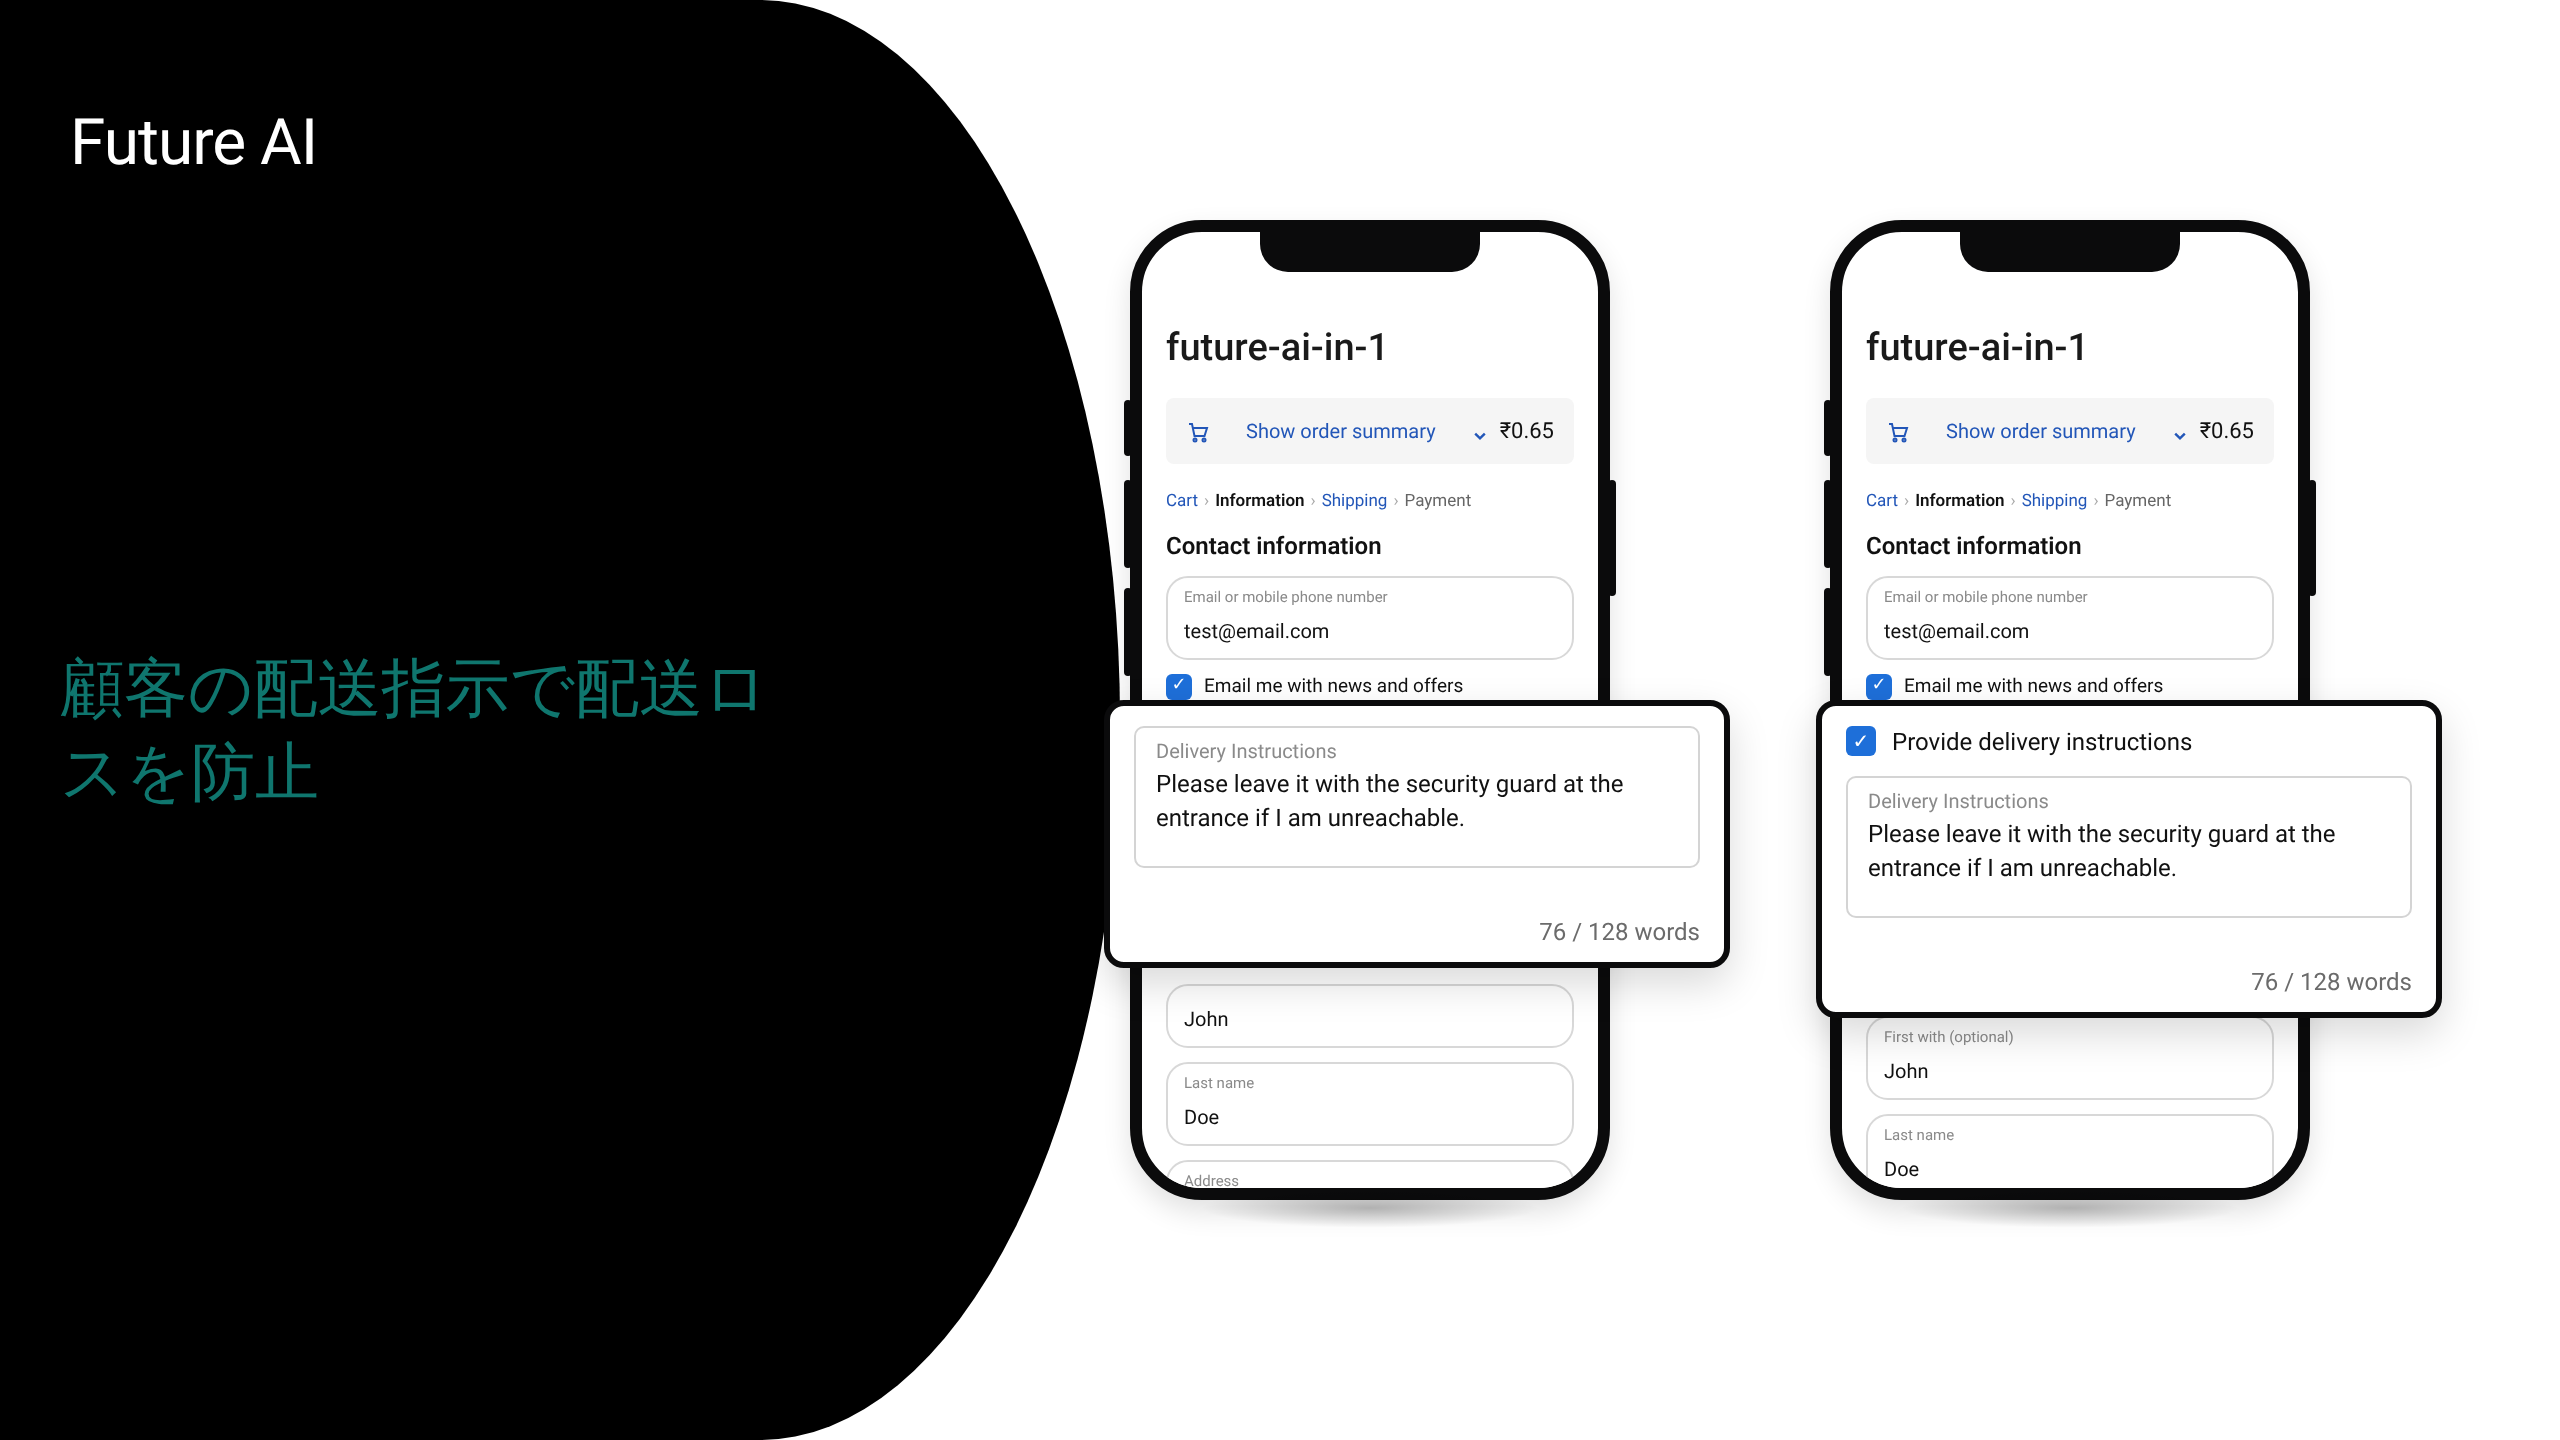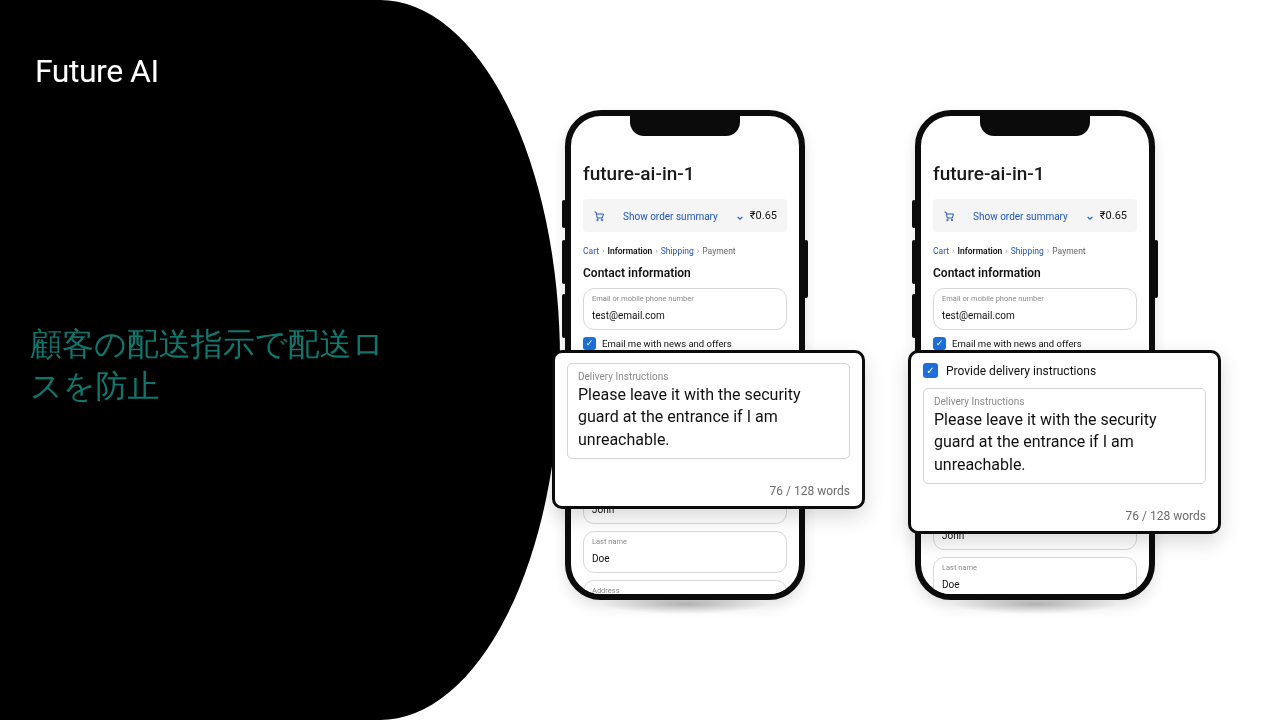--- a/index.html
+++ b/index.html
@@ -33,21 +33,21 @@
 .field .fv{font-size:10px;color:#111}
 .check-row{display:flex;align-items:center;gap:6px;font-size:9.5px;color:#111;margin:4px 0 12px}
 .check{width:13px;height:13px;border-radius:3px;background:#1e6fd9;color:#fff;display:flex;align-items:center;justify-content:center;font-size:9px;line-height:1}
 .shadow{position:absolute;left:50%;bottom:-14px;transform:translateX(-50%);width:170px;height:20px;background:radial-gradient(ellipse at center,rgba(0,0,0,.25),rgba(0,0,0,0) 70%);border-radius:50%}
 
 .callout{position:absolute;background:#fff;border:3px solid #0b0b0c;border-radius:10px;padding:10px 12px 8px;box-shadow:0 8px 20px rgba(0,0,0,.15)}
 .callout-a{left:552px;top:350px;width:313px}
 .callout-b{left:908px;top:350px;width:313px}
 .c-field{border:1px solid #d4d4d4;border-radius:5px;padding:7px 10px;background:#fff}
 .c-label{font-size:10px;color:#8a8a8a;margin-bottom:2px}
-.c-text{font-size:16px;color:#111;line-height:1.4;min-height:42px}
+.c-text{font-size:12px;color:#111;line-height:1.4;min-height:42px}
 .c-counter{text-align:right;font-size:12px;color:#6b6b6b;margin-top:25px}
 .c-check-row{display:flex;align-items:center;gap:8px;font-size:12px;color:#111;margin-bottom:10px}
 .c-check{width:15px;height:15px;border-radius:3px;background:#1e6fd9;color:#fff;display:flex;align-items:center;justify-content:center;font-size:10px}
 
 svg{display:block}
 </style>
 </head>
 <body>
 
 <div class="black-panel"></div>

